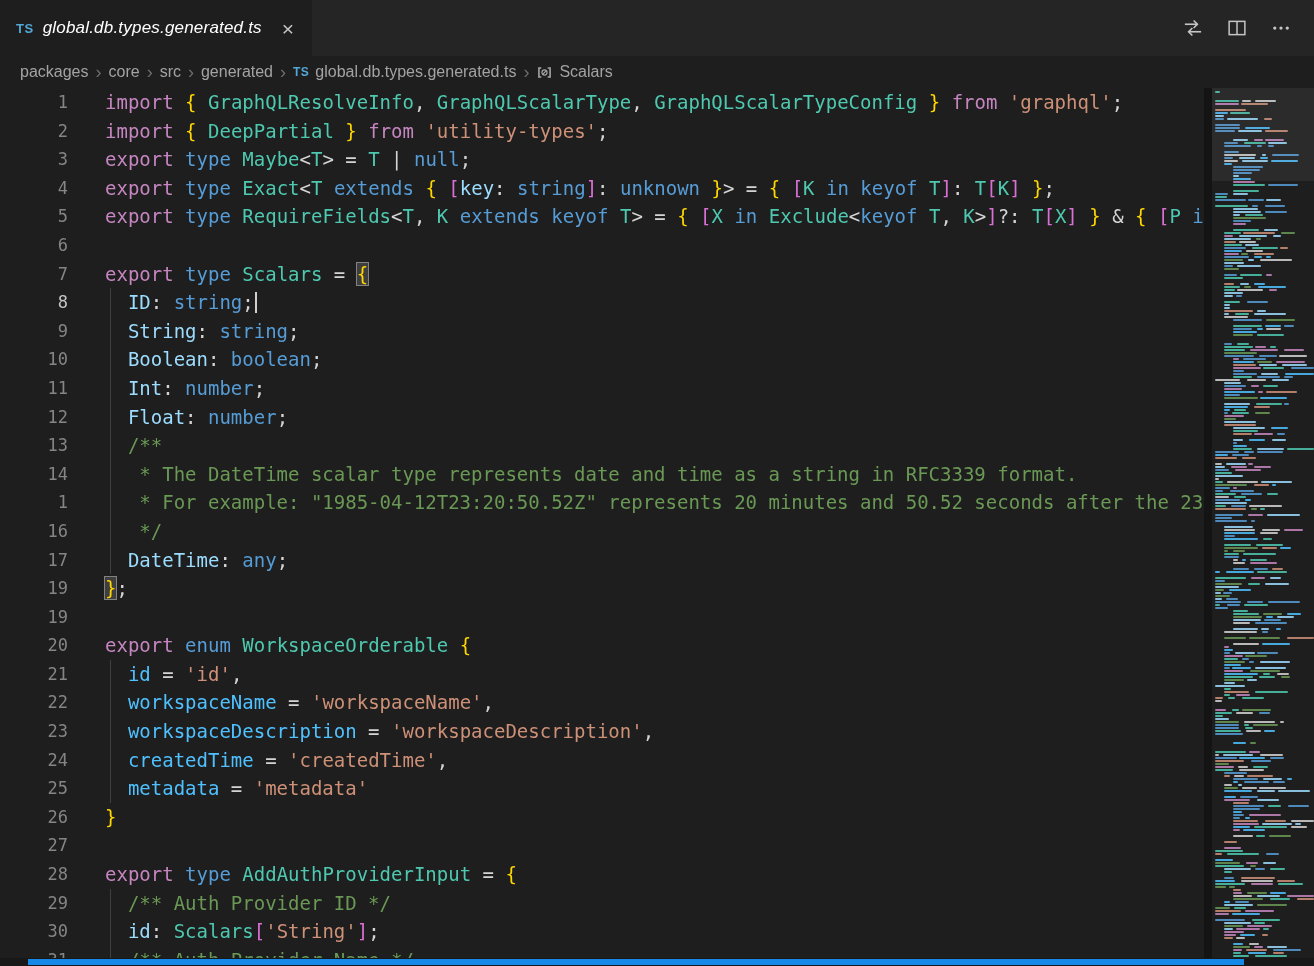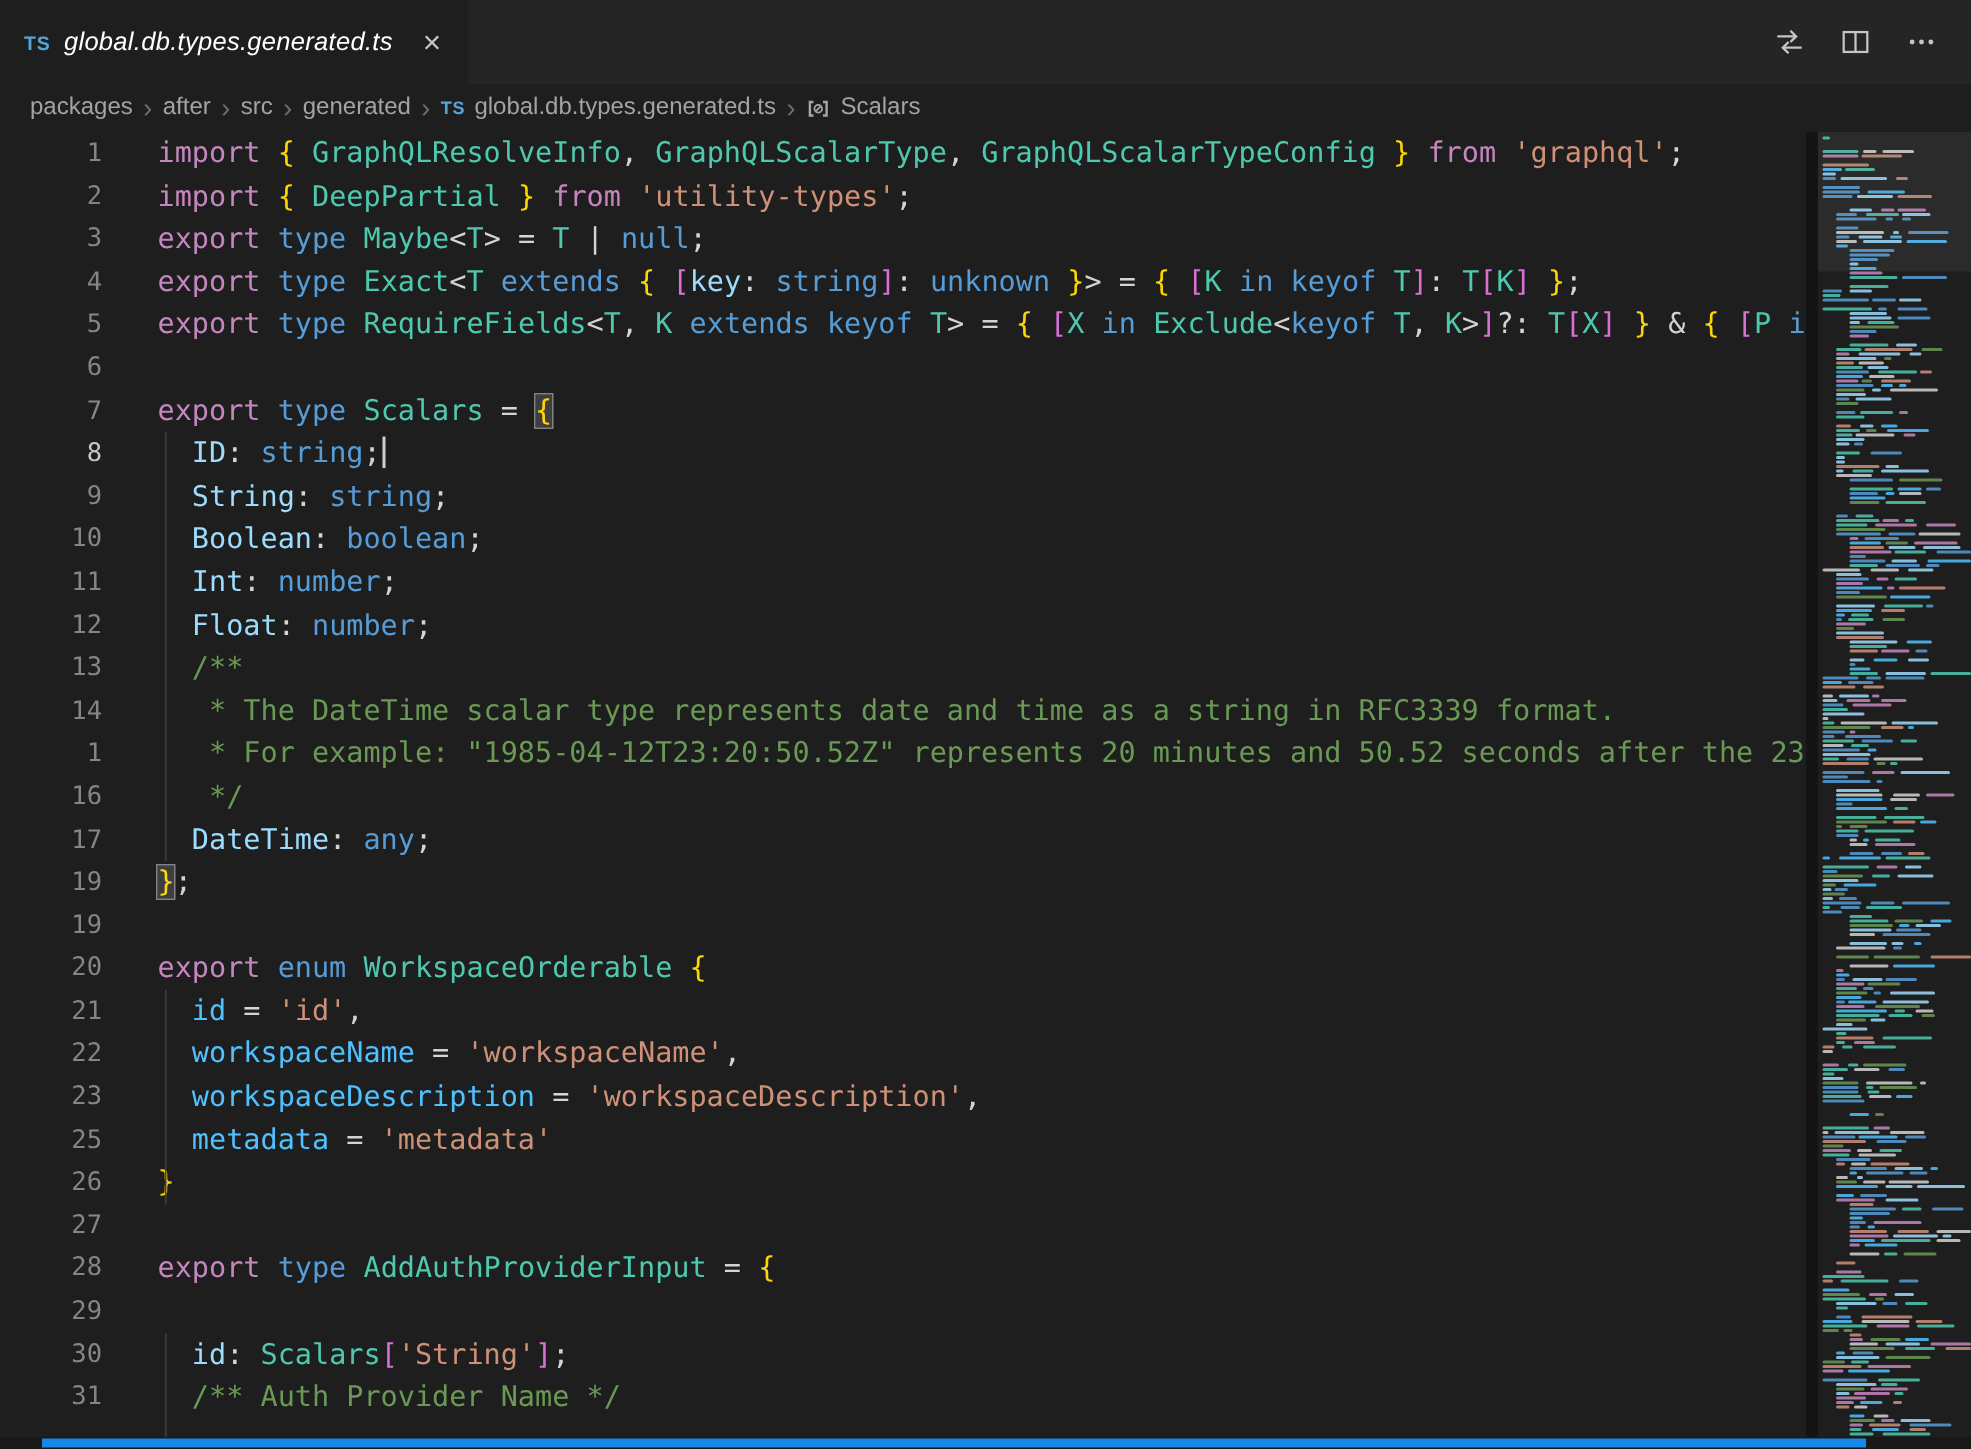--- a/index.html
+++ b/index.html
@@ -80,21 +80,21 @@
       </span>
     </div>
   </header>
 
   <nav class="breadcrumbs" id="breadcrumbs">
       <span class="crumb">
         <span>packages</span>
       </span>
       <span class="sep">›</span>
       <span class="crumb">
-        <span>after</span>
+        <span>core</span>
       </span>
       <span class="sep">›</span>
       <span class="crumb">
         <span>src</span>
       </span>
       <span class="sep">›</span>
       <span class="crumb">
         <span>generated</span>
       </span>
       <span class="sep">›</span>
@@ -134,25 +134,26 @@
         <div class="line"><span class="ln">14</span><span class="txt"><span class="t-pun">  </span><span class="t-com"> * The DateTime scalar type represents date and time as a string in RFC3339 format.</span></span></div>
         <div class="line"><span class="ln">1</span><span class="txt"><span class="t-pun">  </span><span class="t-com"> * For example: "1985-04-12T23:20:50.52Z" represents 20 minutes and 50.52 seconds after the 23rd hour of April 12th, 1985 in UTC.</span></span></div>
         <div class="line"><span class="ln">16</span><span class="txt"><span class="t-pun">  </span><span class="t-com"> */</span></span></div>
         <div class="line"><span class="ln">17</span><span class="txt"><span class="t-pun">  </span><span class="t-var">DateTime</span><span class="t-pun">: </span><span class="t-kw2">any</span><span class="t-pun">;</span></span></div>
         <div class="line"><span class="ln">19</span><span class="txt"><span class="t-br1m">}</span><span class="t-pun">;</span></span></div>
         <div class="line"><span class="ln">19</span><span class="txt"></span></div>
         <div class="line"><span class="ln">20</span><span class="txt"><span class="t-kw1">export</span><span class="t-pun"> </span><span class="t-kw2">enum</span><span class="t-pun"> </span><span class="t-typ">WorkspaceOrderable</span><span class="t-pun"> </span><span class="t-br1">{</span></span></div>
         <div class="line"><span class="ln">21</span><span class="txt"><span class="t-pun">  </span><span class="t-enm">id</span><span class="t-pun"> = </span><span class="t-str">'id'</span><span class="t-pun">,</span></span></div>
         <div class="line"><span class="ln">22</span><span class="txt"><span class="t-pun">  </span><span class="t-enm">workspaceName</span><span class="t-pun"> = </span><span class="t-str">'workspaceName'</span><span class="t-pun">,</span></span></div>
         <div class="line"><span class="ln">23</span><span class="txt"><span class="t-pun">  </span><span class="t-enm">workspaceDescription</span><span class="t-pun"> = </span><span class="t-str">'workspaceDescription'</span><span class="t-pun">,</span></span></div>
+        <div class="line"><span class="ln">24</span><span class="txt"><span class="t-pun">  </span><span class="t-enm">createdTime</span><span class="t-pun"> = </span><span class="t-str">'createdTime'</span><span class="t-pun">,</span></span></div>
         <div class="line"><span class="ln">25</span><span class="txt"><span class="t-pun">  </span><span class="t-enm">metadata</span><span class="t-pun"> = </span><span class="t-str">'metadata'</span></span></div>
         <div class="line"><span class="ln">26</span><span class="txt"><span class="t-br1">}</span></span></div>
         <div class="line"><span class="ln">27</span><span class="txt"></span></div>
         <div class="line"><span class="ln">28</span><span class="txt"><span class="t-kw1">export</span><span class="t-pun"> </span><span class="t-kw2">type</span><span class="t-pun"> </span><span class="t-typ">AddAuthProviderInput</span><span class="t-pun"> = </span><span class="t-br1">{</span></span></div>
-        <div class="line"><span class="ln">29</span><span class="txt"><span class="t-pun">  </span></span></div>
+        <div class="line"><span class="ln">29</span><span class="txt"><span class="t-pun">  </span><span class="t-com">/** Auth Provider ID */</span></span></div>
         <div class="line"><span class="ln">30</span><span class="txt"><span class="t-pun">  </span><span class="t-var">id</span><span class="t-pun">: </span><span class="t-typ">Scalars</span><span class="t-br2">[</span><span class="t-str">'String'</span><span class="t-br2">]</span><span class="t-pun">;</span></span></div>
         <div class="line"><span class="ln">31</span><span class="txt"><span class="t-pun">  </span><span class="t-com">/** Auth Provider Name */</span></span></div>
         <div class="guide" style="top: 200.2px; height: 286px;"></div>
         <div class="guide" style="top: 572px; height: 143px;"></div>
         <div class="guide" style="top: 800.8px; height: 85.8px;"></div>
       </div>
     <div class="overview"></div>
     <div class="minimap">
       <div id="mm-content">
           <div class="mm-row">

